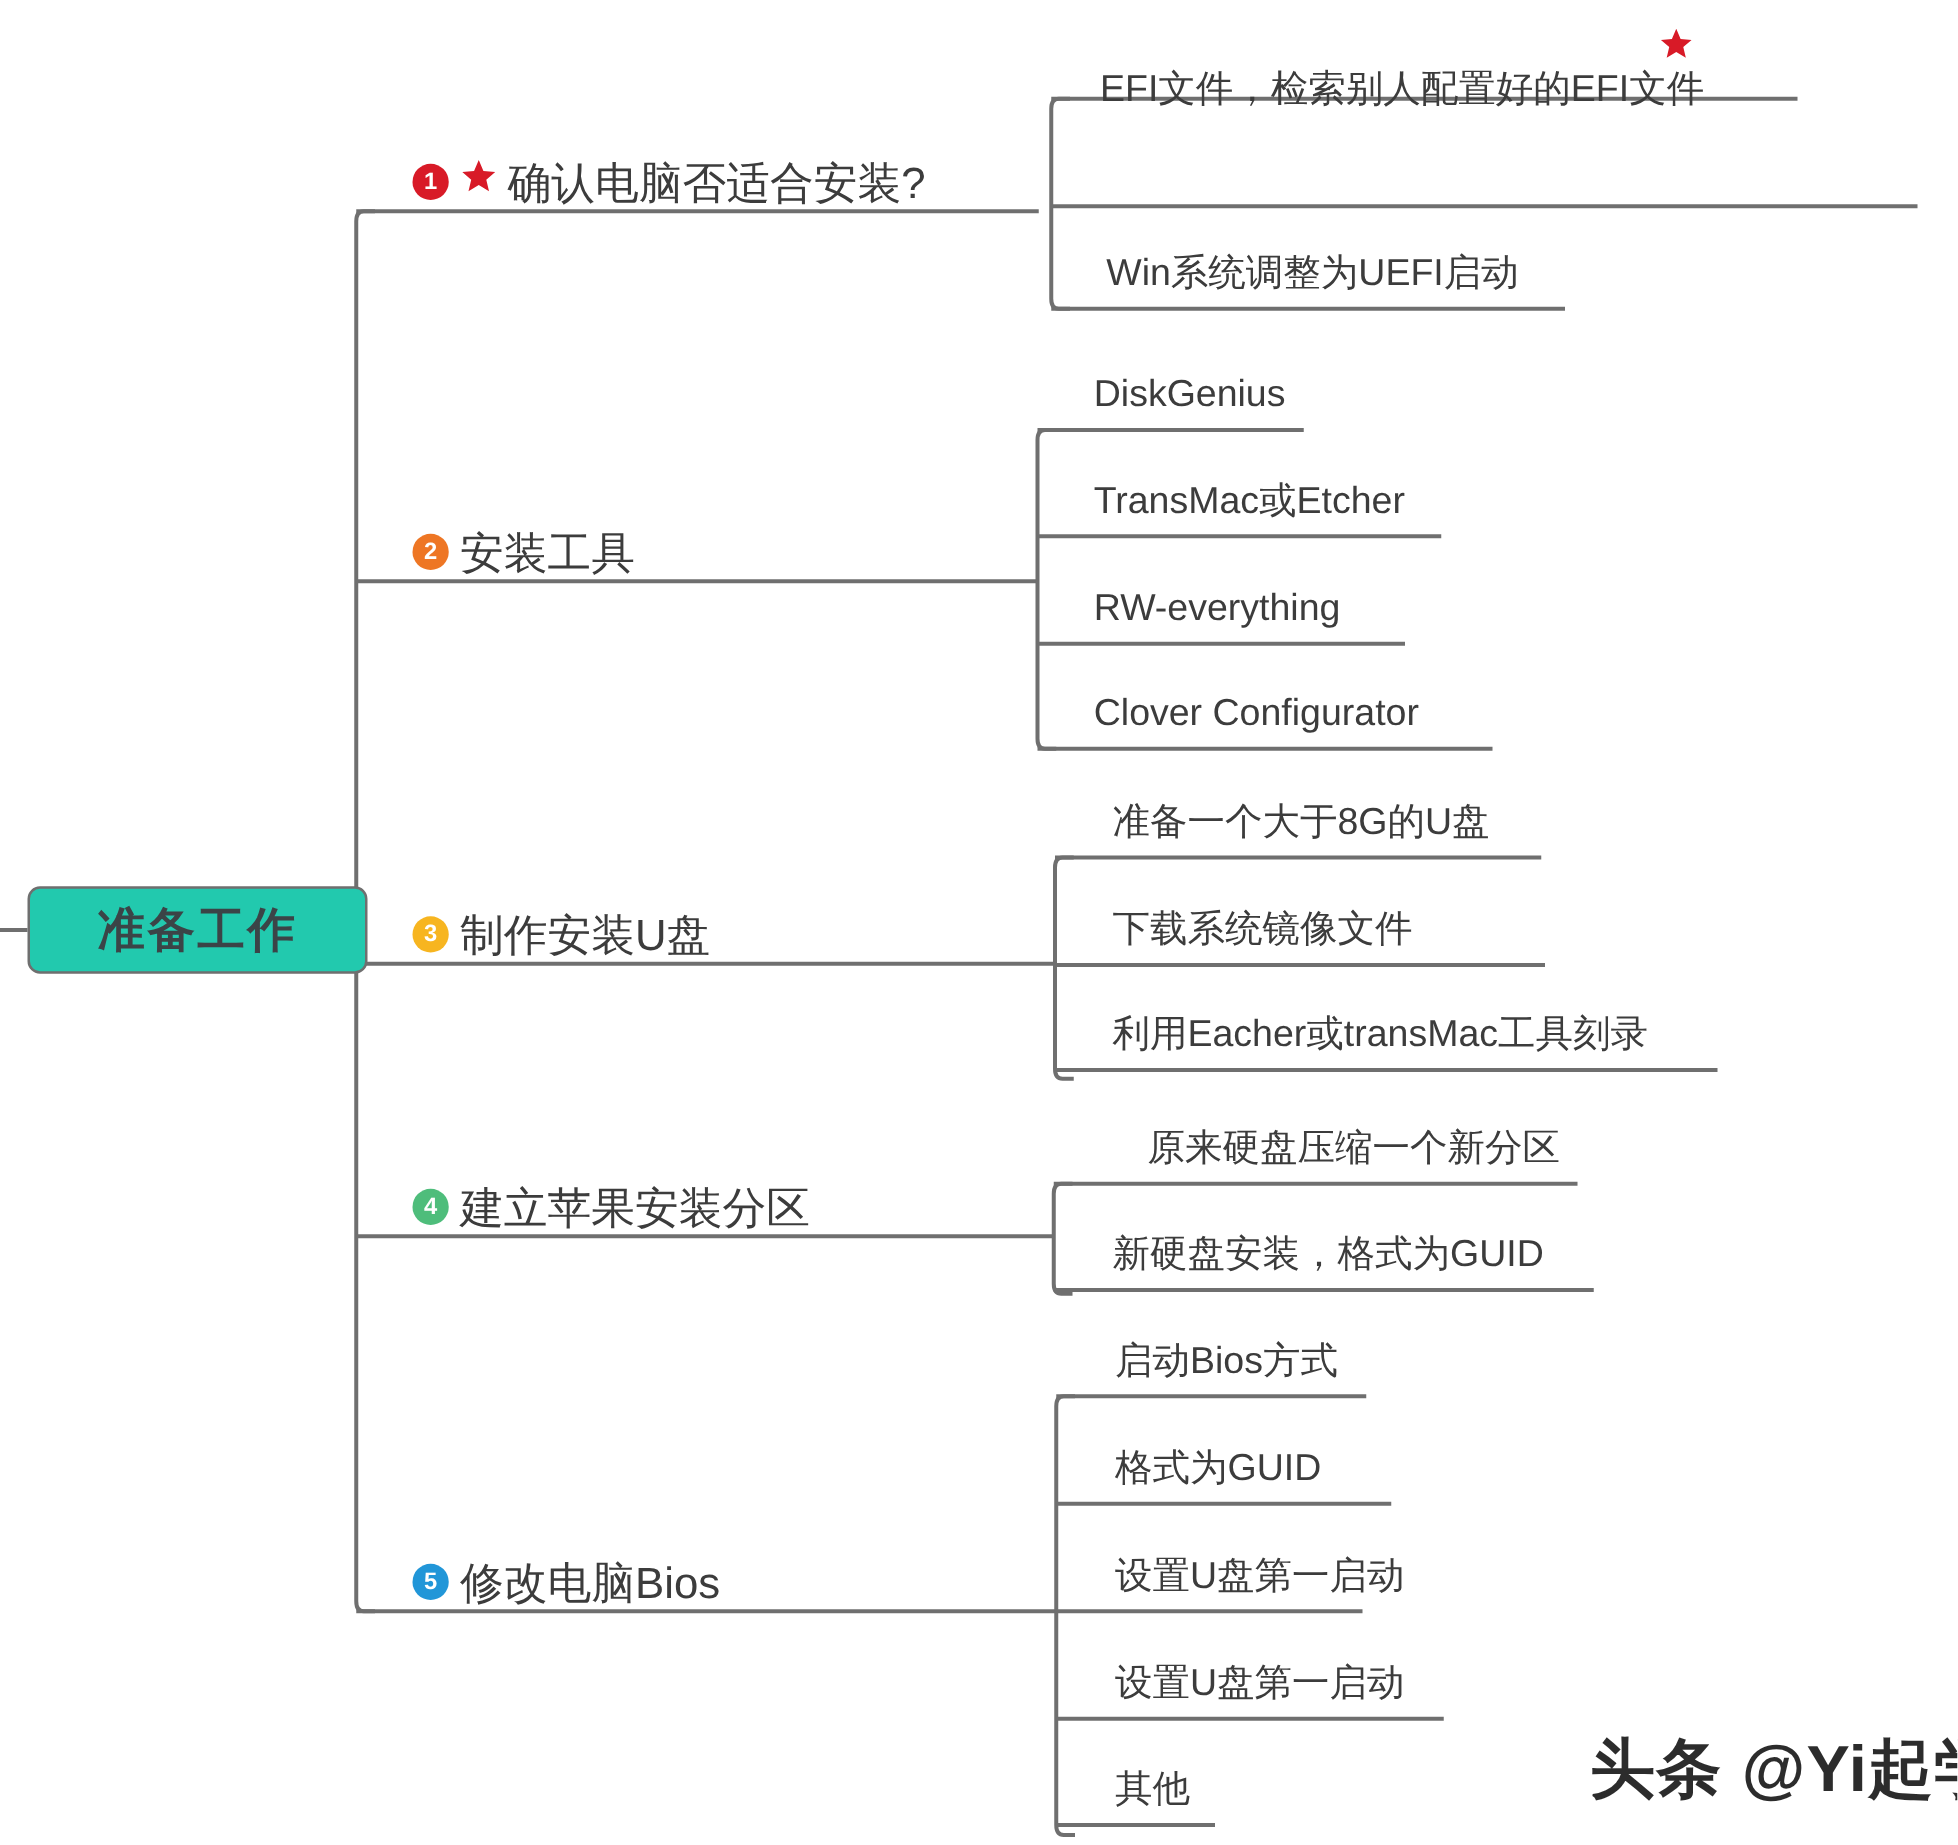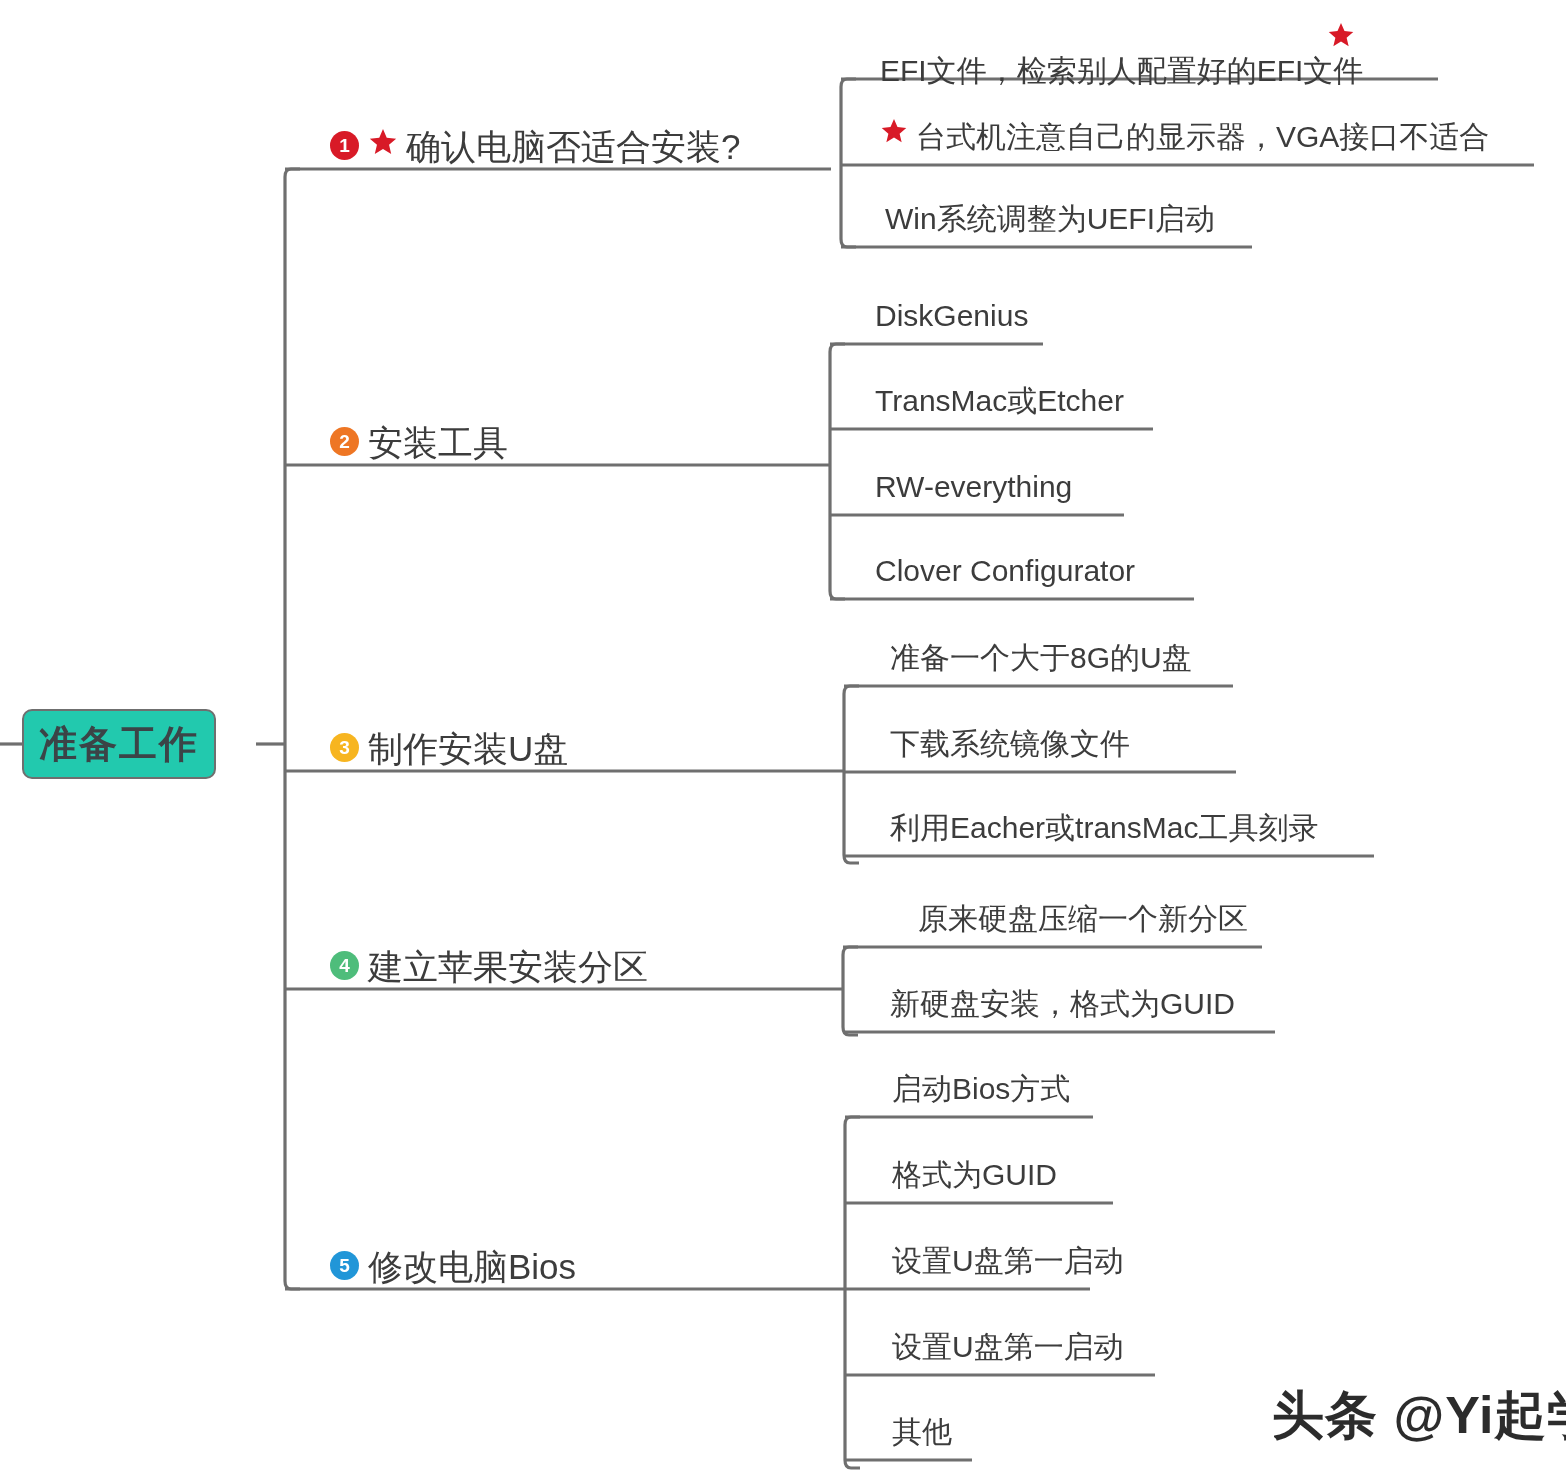--- a/index.html
+++ b/index.html
@@ -24,21 +24,21 @@
     width: 1566px;
     height: 1476px;
     pointer-events: none;
   }
 
   
   .root-node {
     position: absolute;
     left: 22px;
     top: 709px;
-    width: 194px;
+    width: 272px;
     height: 70px;
     background: #22c9ae;
     border: 2px solid #6f6f6f;
     border-radius: 10px;
     box-sizing: border-box;
     display: flex;
     align-items: center;
     justify-content: center;
   }
   .root-label {
@@ -180,28 +180,20 @@
 
   <div class="l2" style="left:880px; top:22px;flex-direction:column;">
     <span class="star star-l2">
       <svg width="28" height="27" viewBox="0 0 24 24">
           <path fill="#d81a27" d="M12 .9l3.1 7.2 7.8.7-5.9 5.1 1.8 7.6L12 17.4 5.2 21.5 7 13.9 1.1 8.8l7.8-.7z"></path>
         </svg>
     </span>
     <span class="l2-text">EFI文件，检索别人配置好的EFI文件</span>
   </div>
 
-  <div class="l2" style="left:880px; top:108px;">
-    <span class="star star-l2">
-      <svg width="28" height="27" viewBox="0 0 24 24">
-          <path fill="#d81a27" d="M12 .9l3.1 7.2 7.8.7-5.9 5.1 1.8 7.6L12 17.4 5.2 21.5 7 13.9 1.1 8.8l7.8-.7z"></path>
-        </svg>
-    </span>
-    <span class="l2-text">台式机注意自己的显示器，VGA接口不适合</span>
-  </div>
 
   <div class="l2" style="left:885px; top:190px;">
     <span class="l2-text">Win系统调整为UEFI启动</span>
   </div>
 
   <div class="l1" style="left:330px; top:408px;">
     <span class="numbadge" style="background:#ee7624">2</span>
     <span class="l1-text">安装工具</span>
   </div>
 

